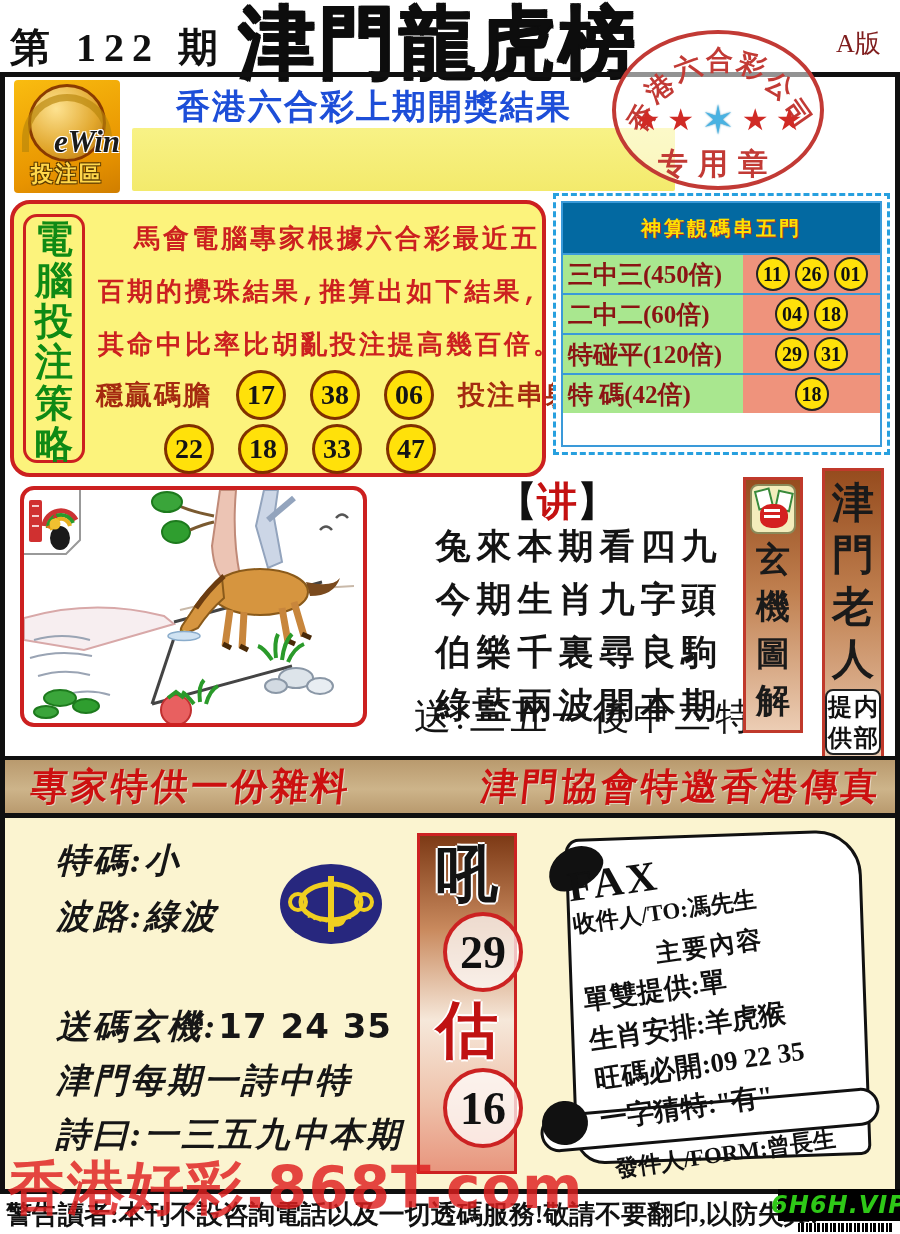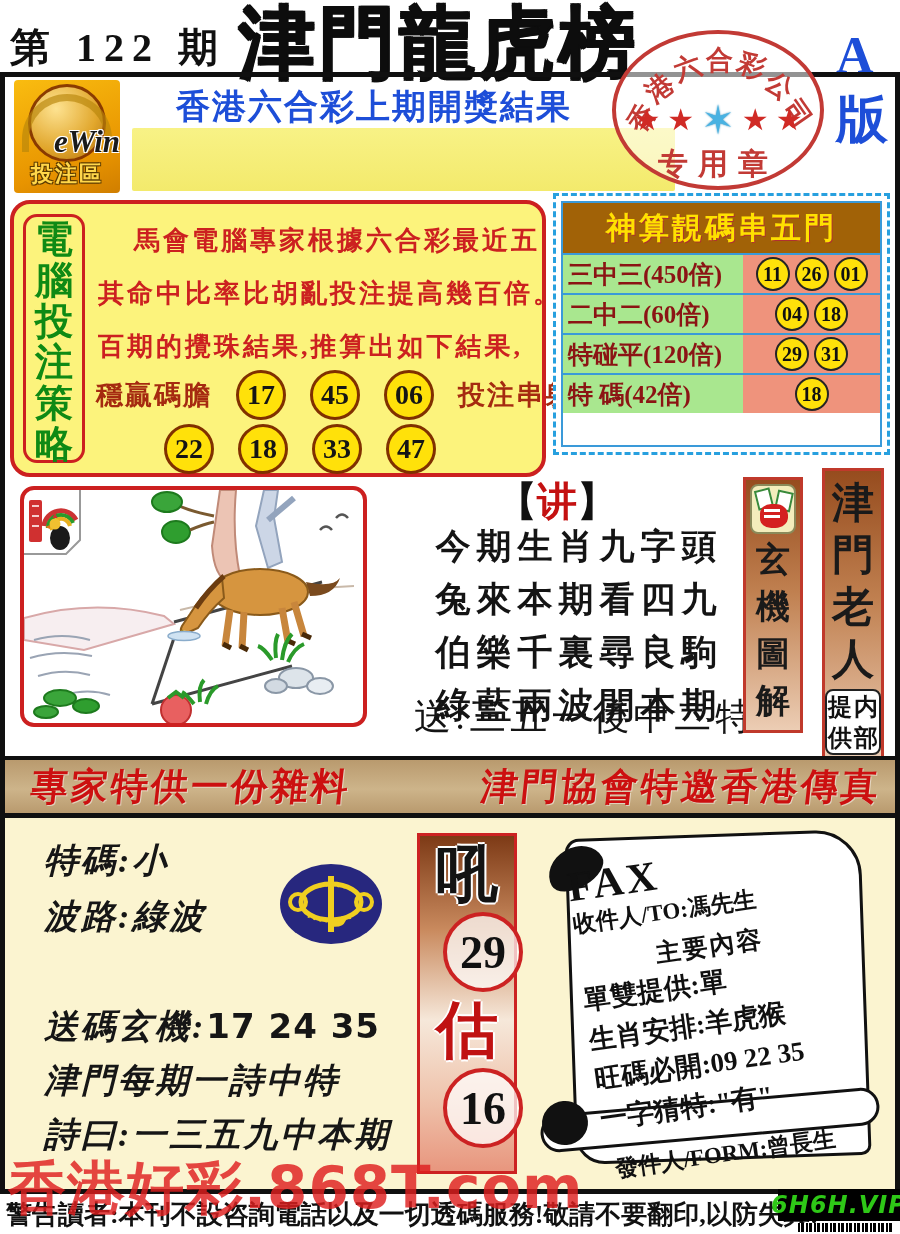--- a/index.html
+++ b/index.html
@@ -3,21 +3,21 @@
 <meta charset="utf-8">
 <style>
   * { box-sizing: border-box; margin: 0; padding: 0; }
   body { background:#888; font-family:"Liberation Serif","DejaVu Serif",serif; }
   .sheet { position:relative; width:900px; height:1234px; background:#ffffff; overflow:hidden; margin:0 auto; }
 
   
   .issue { position:absolute; left:10px; top:20px; font-size:40px; font-weight:bold; letter-spacing:8px; color:#101010; white-space:nowrap; }
   .main-title { position:absolute; left:238px; top:-8px; font-size:76px; font-weight:900; letter-spacing:4px; color:#0d0d0d; white-space:nowrap;
     text-shadow:2px 0 0 #0d0d0d, 0 2px 0 #0d0d0d, 2px 2px 0 #0d0d0d; transform:scaleY(1.04); }
-  .edition { position:absolute; left:836px; top:26px; font-size:52px; font-weight:bold; color:#1d4ed8; }
+  .edition { position:absolute; left:836px; top:26px; font-size:26px; font-weight:normal; color:#7f1d1d; }
 
   
   .stamp { position:absolute; left:612px; top:30px; width:212px; height:160px; z-index:6; }
   .stamp .ring { position:absolute; inset:0; border:4px solid #c23a35; border-radius:50%; background:rgba(255,255,255,.55); }
   .stamp .arc span { position:absolute; font-size:27px; font-weight:bold; color:#c23a35; }
   .stamp .arc span:nth-child(1){ left:16px;  top:70px; transform:rotate(-55deg); }
   .stamp .arc span:nth-child(2){ left:34px;  top:40px; transform:rotate(-38deg); }
   .stamp .arc span:nth-child(3){ left:62px;  top:20px; transform:rotate(-20deg); }
   .stamp .arc span:nth-child(4){ left:94px;  top:12px; transform:rotate(0deg); }
   .stamp .arc span:nth-child(5){ left:126px; top:18px; transform:rotate(20deg); }
@@ -41,33 +41,33 @@
   .ewin .t2 { position:absolute; left:0; right:0; bottom:4px; text-align:center; font-size:22px; font-weight:bold; color:#ffd74a;
     text-shadow:-1px -1px 0 #5a3a00,1px -1px 0 #5a3a00,-1px 1px 0 #5a3a00,1px 1px 0 #5a3a00; letter-spacing:2px; }
   .results-title { position:absolute; left:176px; top:84px; font-size:34px; font-weight:bold; color:#1d4ed8; letter-spacing:2px; white-space:nowrap; }
   .results-blank { position:absolute; left:132px; top:128px; width:543px; height:63px; background:linear-gradient(180deg,#f8f286,#f3ea6c); border-radius:2px; }
 
   
   .strategy { position:absolute; left:10px; top:200px; width:536px; height:277px; background:#fcf37c; border:4px solid #cc2020; border-radius:20px; }
   .strategy .side { position:absolute; left:9px; top:10px; width:62px; height:249px; border:3px solid #cc2020; border-radius:14px; text-align:center; padding-top:2px; }
   .strategy .side div { font-size:38px; line-height:41px; font-weight:900; color:#0f8a14; }
   .strategy .para { position:absolute; left:84px; top:10px; width:446px; }
-  .strategy .para div { font-size:26px; line-height:53px; font-weight:bold; color:#cc2020; letter-spacing:3px; white-space:nowrap; }
+  .strategy .para div { font-size:26px; line-height:53px; font-weight:bold; color:#cc2020; letter-spacing:3px; white-space:nowrap;font-family:Liberation Mono, monospace; }
   .strategy .para div:first-child { padding-left:36px; }
   .strategy .row1 { position:absolute; left:82px; top:166px; display:flex; align-items:center; gap:24px; }
   .strategy .row2 { position:absolute; left:150px; top:220px; display:flex; align-items:center; gap:24px; }
   .slabel { font-size:27px; font-weight:bold; color:#a52a10; letter-spacing:2px; white-space:nowrap; }
   .ball { width:50px; height:50px; border-radius:50%; background:#ffe10a; border:3px solid #803000;
     display:flex; align-items:center; justify-content:center; font-size:28px; font-weight:bold; color:#151515; }
 
   
   .ptable-wrap { position:absolute; left:553px; top:193px; width:337px; height:262px; border:3px dashed #27a0df; background:#fff; padding:5px; }
   .ptable { width:100%; height:100%; border:2px solid #3a9ad9; }
-  .ptable .hd { height:50px; background:#a16207; display:flex; align-items:center; justify-content:center;
-    font-size:30px; font-weight:900; color:#ffe100; letter-spacing:3px; text-shadow:1px 1px 0 #b03030; }
+  .ptable .hd { height:50px; background:#0369a1; display:flex; align-items:center; justify-content:center;
+    font-size:20px; font-weight:900; color:#ffe100; letter-spacing:3px; text-shadow:1px 1px 0 #b03030; }
   .ptable .row { display:flex; height:40px; border-top:2px solid #3a9ad9; }
   .ptable .lc { width:180px; background:#a9e78f; display:flex; align-items:center; padding-left:5px;
     font-size:25px; font-weight:bold; color:#8b1414; white-space:nowrap; }
   .ptable .rc { flex:1; background:#ef937c; display:flex; align-items:center; justify-content:center; gap:5px; }
   .mball { width:34px; height:34px; border-radius:50%; background:#ffe10a; border:2px solid #252525;
     display:flex; align-items:center; justify-content:center; font-size:20px; font-weight:bold; color:#111; }
 
   
   .picture { position:absolute; left:20px; top:486px; width:347px; height:241px; border:4px solid #cc2020; border-radius:14px; background:#fff; overflow:hidden; }
 
@@ -98,21 +98,21 @@
 
   
   .banner { position:absolute; left:5px; top:756px; width:890px; height:62px; background:linear-gradient(180deg,#b99a6e,#cdb48a 55%,#b99a6e);
     border-top:4px solid #101010; border-bottom:5px solid #101010; display:flex; align-items:center; }
   .banner .bt { font-size:37px; font-weight:900; color:#cc1010; letter-spacing:3px; white-space:nowrap; transform:skewX(-6deg); text-shadow:1px 1px 0 rgba(255,255,255,.5); }
   .banner .bl { margin-left:26px; }
   .banner .br { margin-left:auto; margin-right:14px; }
 
   
   .bottom { position:absolute; left:5px; top:818px; width:890px; height:371px; background:#fbf4d0; }
-  .tip-line { position:absolute; left:44px; white-space:nowrap; font-style:italic; font-weight:bold; color:#161616; font-size:34px; letter-spacing:3px; }
+  .tip-line { position:absolute; left:56px; white-space:nowrap; font-style:italic; font-weight:bold; color:#161616; font-size:34px; letter-spacing:3px; }
   .tip-line .num { font-family:"DejaVu Sans",sans-serif; font-style:normal; font-weight:bold; letter-spacing:1px; }
   .oval-logo { position:absolute; left:278px; top:862px; width:106px; height:84px; }
 
   .roar { position:absolute; left:417px; top:833px; width:100px; height:341px; border:3px solid #cc2222;
     background:linear-gradient(180deg,#7d3a16 0%,#c98a5e 28%,#f6e8da 55%,#efc4ad 78%,#e8967e 100%);
     display:flex; flex-direction:column; align-items:center; }
   .roar .rchar { font-size:62px; font-weight:900; line-height:72px;
     text-shadow:-2px 0 0 #fff,2px 0 0 #fff,0 -2px 0 #fff,0 2px 0 #fff; }
   .roar .c1 { color:#131313; margin-top:2px; }
   .roar .c2 { color:#c01212; }
@@ -189,27 +189,27 @@
     <div class="side">
       <div>電</div>
       <div>腦</div>
       <div>投</div>
       <div>注</div>
       <div>策</div>
       <div>略</div>
     </div>
     <div class="para">
       <div>馬會電腦專家根據六合彩最近五</div>
+      <div>百期的攪珠結果,推算出如下結果,</div>
       <div>其命中比率比胡亂投注提高幾百倍。</div>
-      <div>百期的攪珠結果,推算出如下結果,</div>
     </div>
     <div class="row1">
       <span class="slabel">穩贏碼膽</span>
       <span class="ball">17</span>
-      <span class="ball">45</span>
+      <span class="ball">38</span>
       <span class="ball">06</span>
       <span class="slabel">投注串射</span>
     </div>
     <div class="row2">
       <span class="ball">22</span>
       <span class="ball">18</span>
       <span class="ball">33</span>
       <span class="ball">47</span>
     </div>
   </div>
@@ -297,22 +297,22 @@
       <path d="M28,40 A9,9 0 0 1 46,36" fill="none" stroke="#e8b020" stroke-width="4"></path>
       <ellipse cx="36" cy="48" rx="10" ry="12" fill="#1a1a1a"></ellipse>
       <circle cx="31" cy="34" r="5.5" fill="#f0c030"></circle>
       <path d="M29,28 l2,-4 2,4" fill="#d03030" stroke="#d03030"></path>
       <path d="M26,35 l-5,2 5,2" fill="#e07818"></path>
     </svg>
   </div>
 
   <div class="poem-title"><span>【</span><span class="rd">讲</span><span>】</span></div>
   <div class="poem-lines">
+    <div>兔來本期看四九</div>
     <div>今期生肖九字頭</div>
-    <div>兔來本期看四九</div>
     <div>伯樂千裏尋良駒</div>
     <div>綠藍兩波開本期</div>
   </div>
   <div class="poem-gift">送:三五一後中二特</div>
 
   <div class="vstrip strip-mystery">
     <div class="fist-icon">
       <span class="card1"></span>
         <span class="card2"></span>
         <span class="fist"></span>

